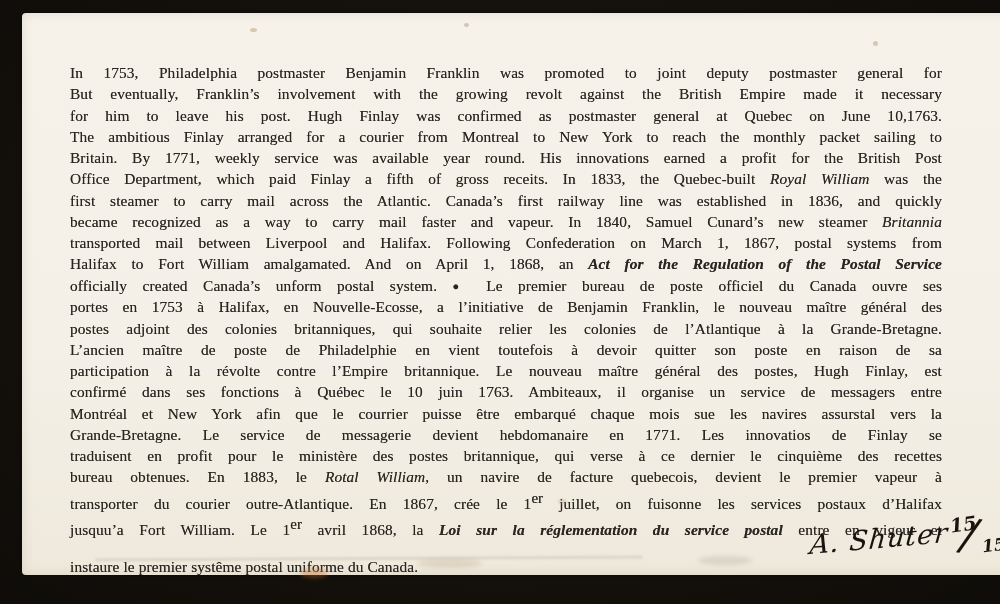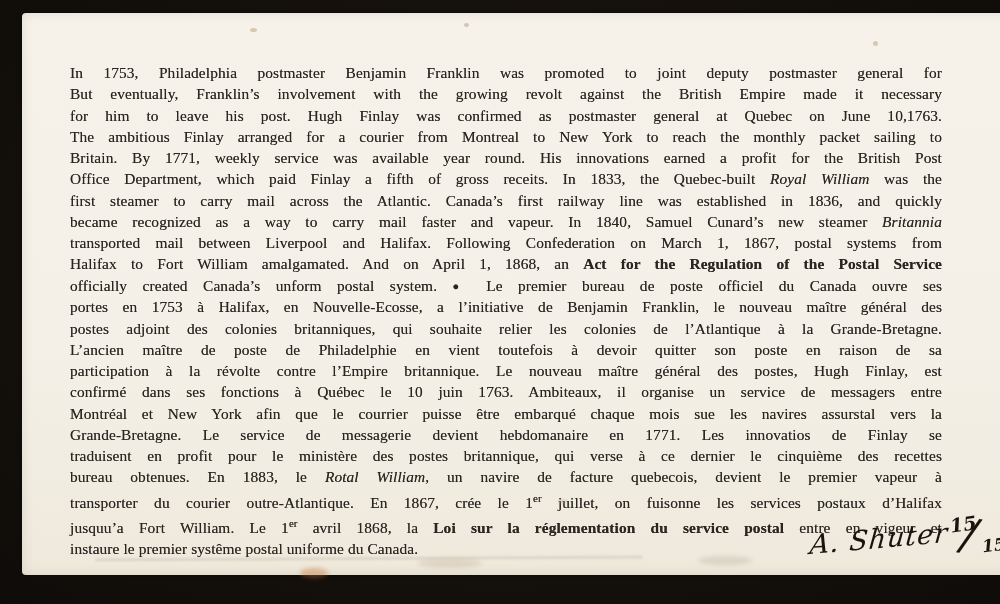--- a/index.html
+++ b/index.html
@@ -20,25 +20,25 @@
     box-shadow:inset 0 0 12px rgba(90,80,60,0.14), 0 0 4px rgba(0,0,0,0.6);
     padding-left:37px;
   }
   .text-block{
     position:absolute;left:48px;top:49px;width:872px;
     font-size:15.4px;line-height:21.25px;color:#292521;
     text-shadow:0 0 0.5px rgba(40,35,30,0.65);
     letter-spacing:0.1px;
   }
   .line{text-align:justify;text-align-last:justify;white-space:normal;}
-  .line.last{text-align-last:left;}
+  .line.last{text-align-last:left;margin-top:16px;}
   .seg-n{font-style:normal;}
   .seg-i{font-style:italic;}
-  .seg-bi{font-weight:700;}
-  .seg-sup{font-size:11px;vertical-align:6px;letter-spacing:0;}
+  .seg-bi{font-style:italic;font-weight:700;}
+  .seg-sup{font-size:15px;vertical-align:6px;letter-spacing:0;}
   .seg-b{font-size:11px;vertical-align:1.5px;}
   .signature{
     position:absolute;left:788px;top:498px;width:200px;height:66px;
     color:#17140f;
   }
   .sig-name{
     position:absolute;left:0px;top:18px;
     font-family:"DejaVu Serif",serif;
     font-style:italic;font-size:27px;font-weight:500;
     transform:rotate(-5deg) skewX(-10deg);

